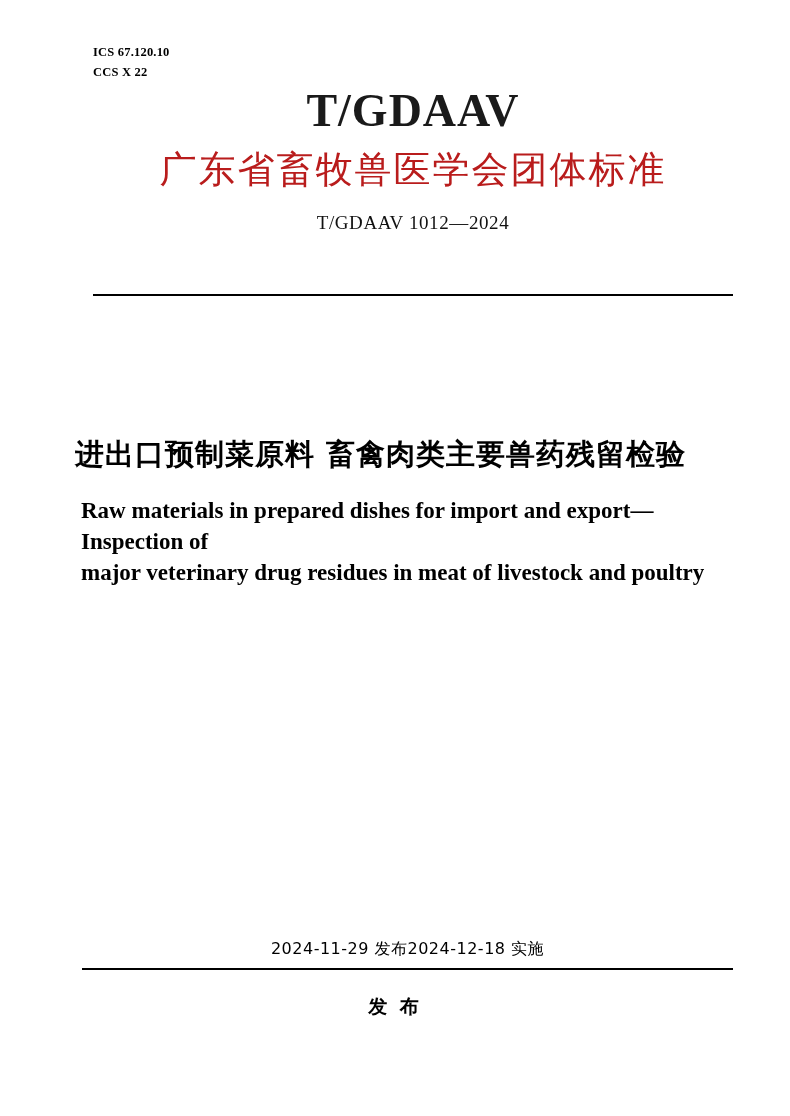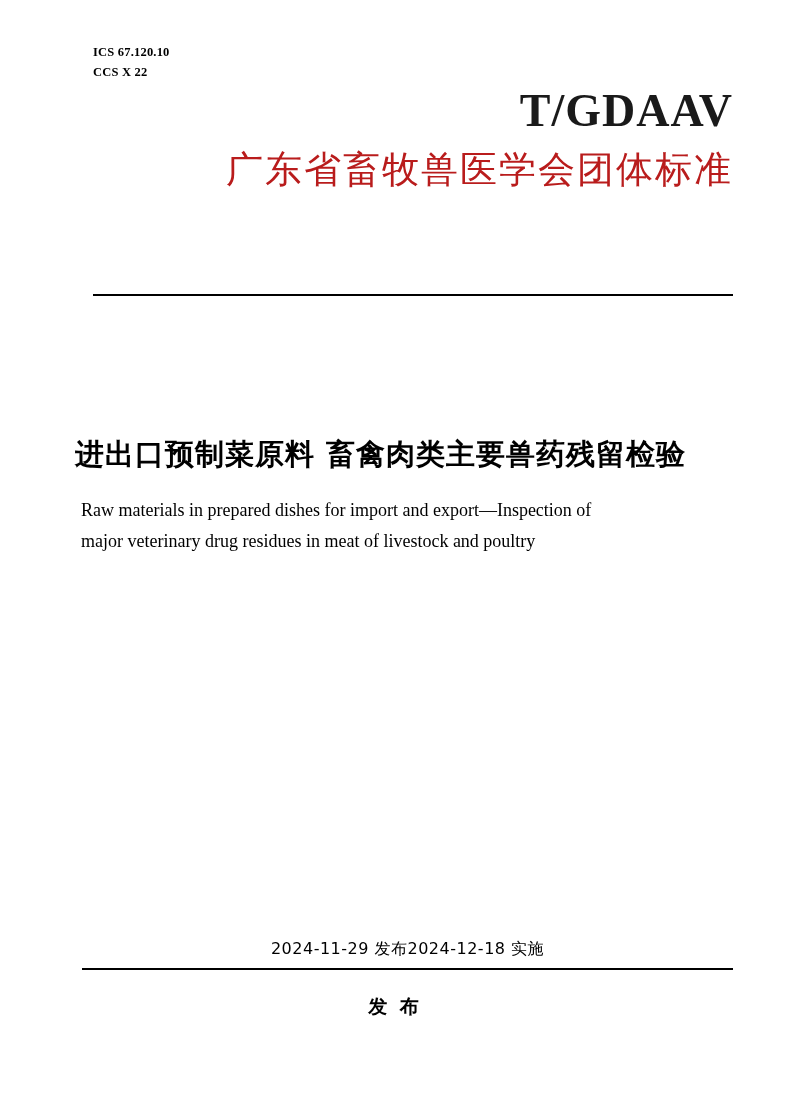--- a/index.html
+++ b/index.html
@@ -30,21 +30,21 @@
     letter-spacing: 0.2px;
   }
   .codes div { white-space: nowrap; }
 
   
   .masthead {
     position: absolute;
     left: 93px;
     right: 57px;
     top: 78px;
-    text-align: right;
+    text-align: center;
   }
   .tgdaav {
     font-family: "Liberation Serif", serif;
     font-weight: bold;
     font-size: 46px;
     letter-spacing: 1px;
     line-height: 54px;
     color: #1a1a1a;
   }
   .org-title {
@@ -87,24 +87,25 @@
     font-family: "DejaVu Sans", "Liberation Sans", sans-serif;
     font-weight: bold;
     font-size: 29px;
     line-height: 46px;
     letter-spacing: 1px;
     color: #000;
   }
   .title-en {
     margin-top: 18px;
     font-family: "Liberation Serif", serif;
-    font-size: 18px;
+    font-size: 23px;
     line-height: 31px;
     color: #000;
     padding: 0 6px;
+    font-weight: bold;
   }
 
   
   .rule-bottom {
     position: absolute;
     left: 82px;
     right: 57px;
     top: 962px;
     height: 2px;
     background: #000;
@@ -159,20 +160,21 @@
 <div class="page">
 
   <div class="codes">
     <div>ICS 67.120.10</div>
     <div>CCS X 22</div>
   </div>
 
   <div class="masthead">
     <div class="tgdaav">T/GDAAV</div>
     <div class="org-title">广东省畜牧兽医学会团体标准</div>
+    <div class="std-number">T/GDAAV 1012—2024</div>
   </div>
 
   <div class="rule-top"></div>
 
   <div class="title-block">
     <div class="title-cn">进出口预制菜原料 畜禽肉类主要兽药残留检验</div>
     <div class="title-en">
       <div>Raw materials in prepared dishes for import and export—Inspection of</div>
       <div>major veterinary drug residues in meat of livestock and poultry</div>
     </div>

